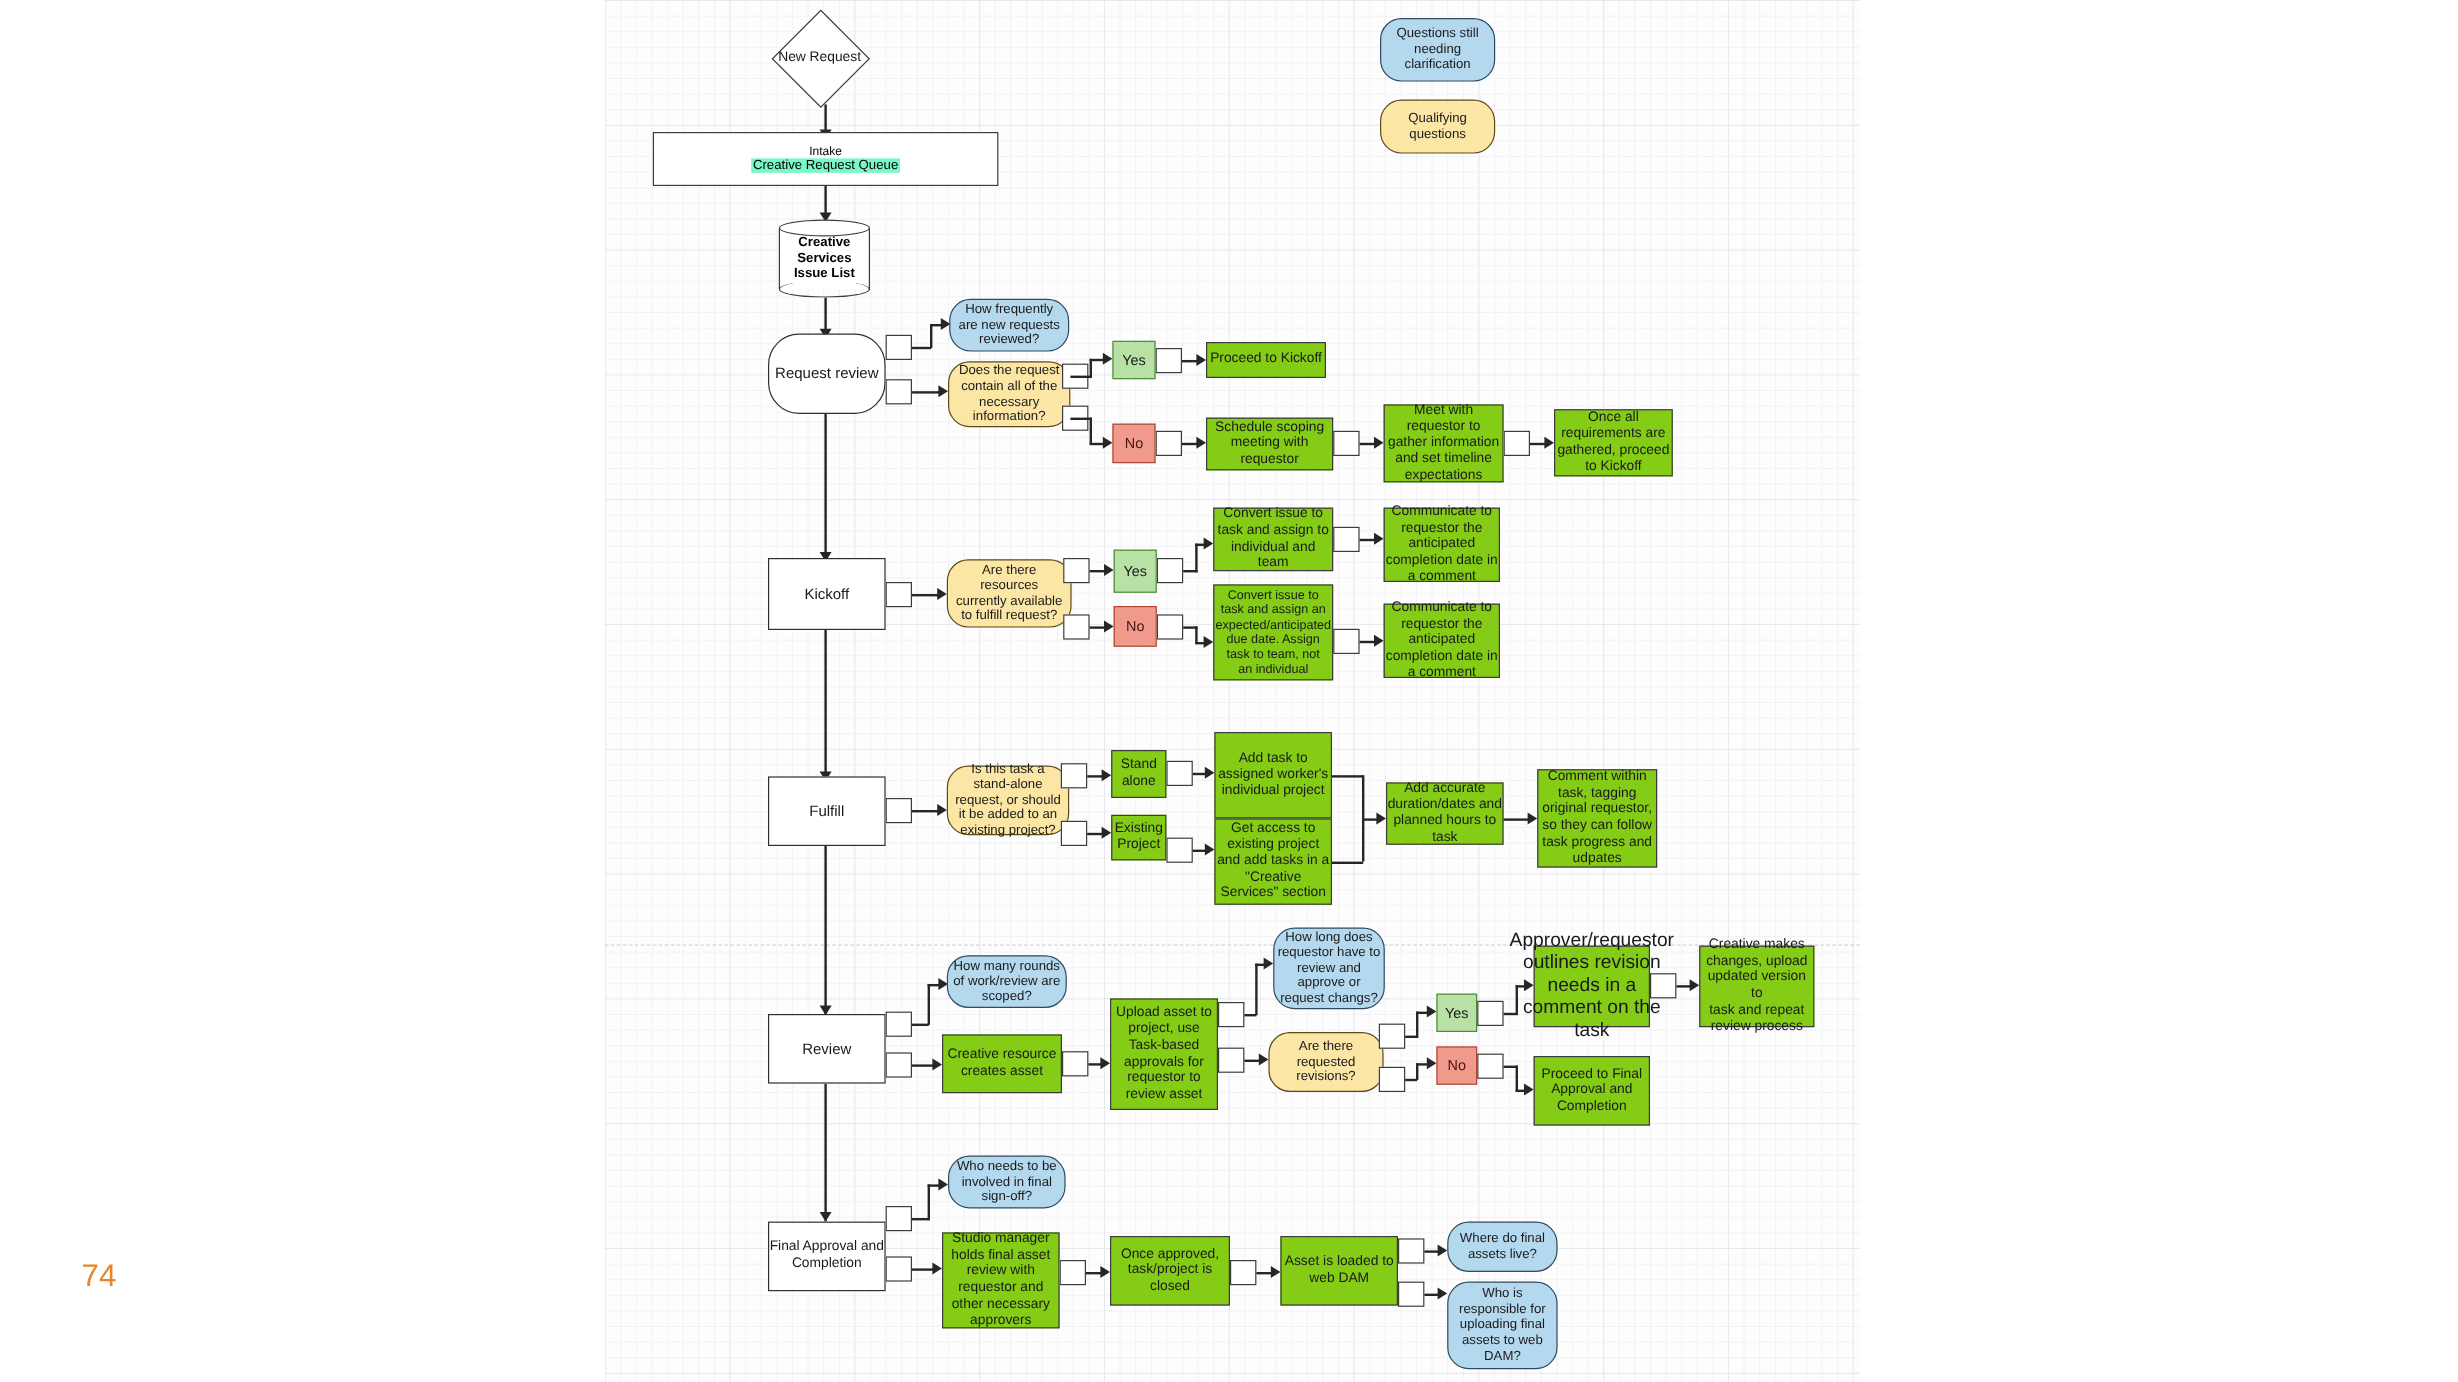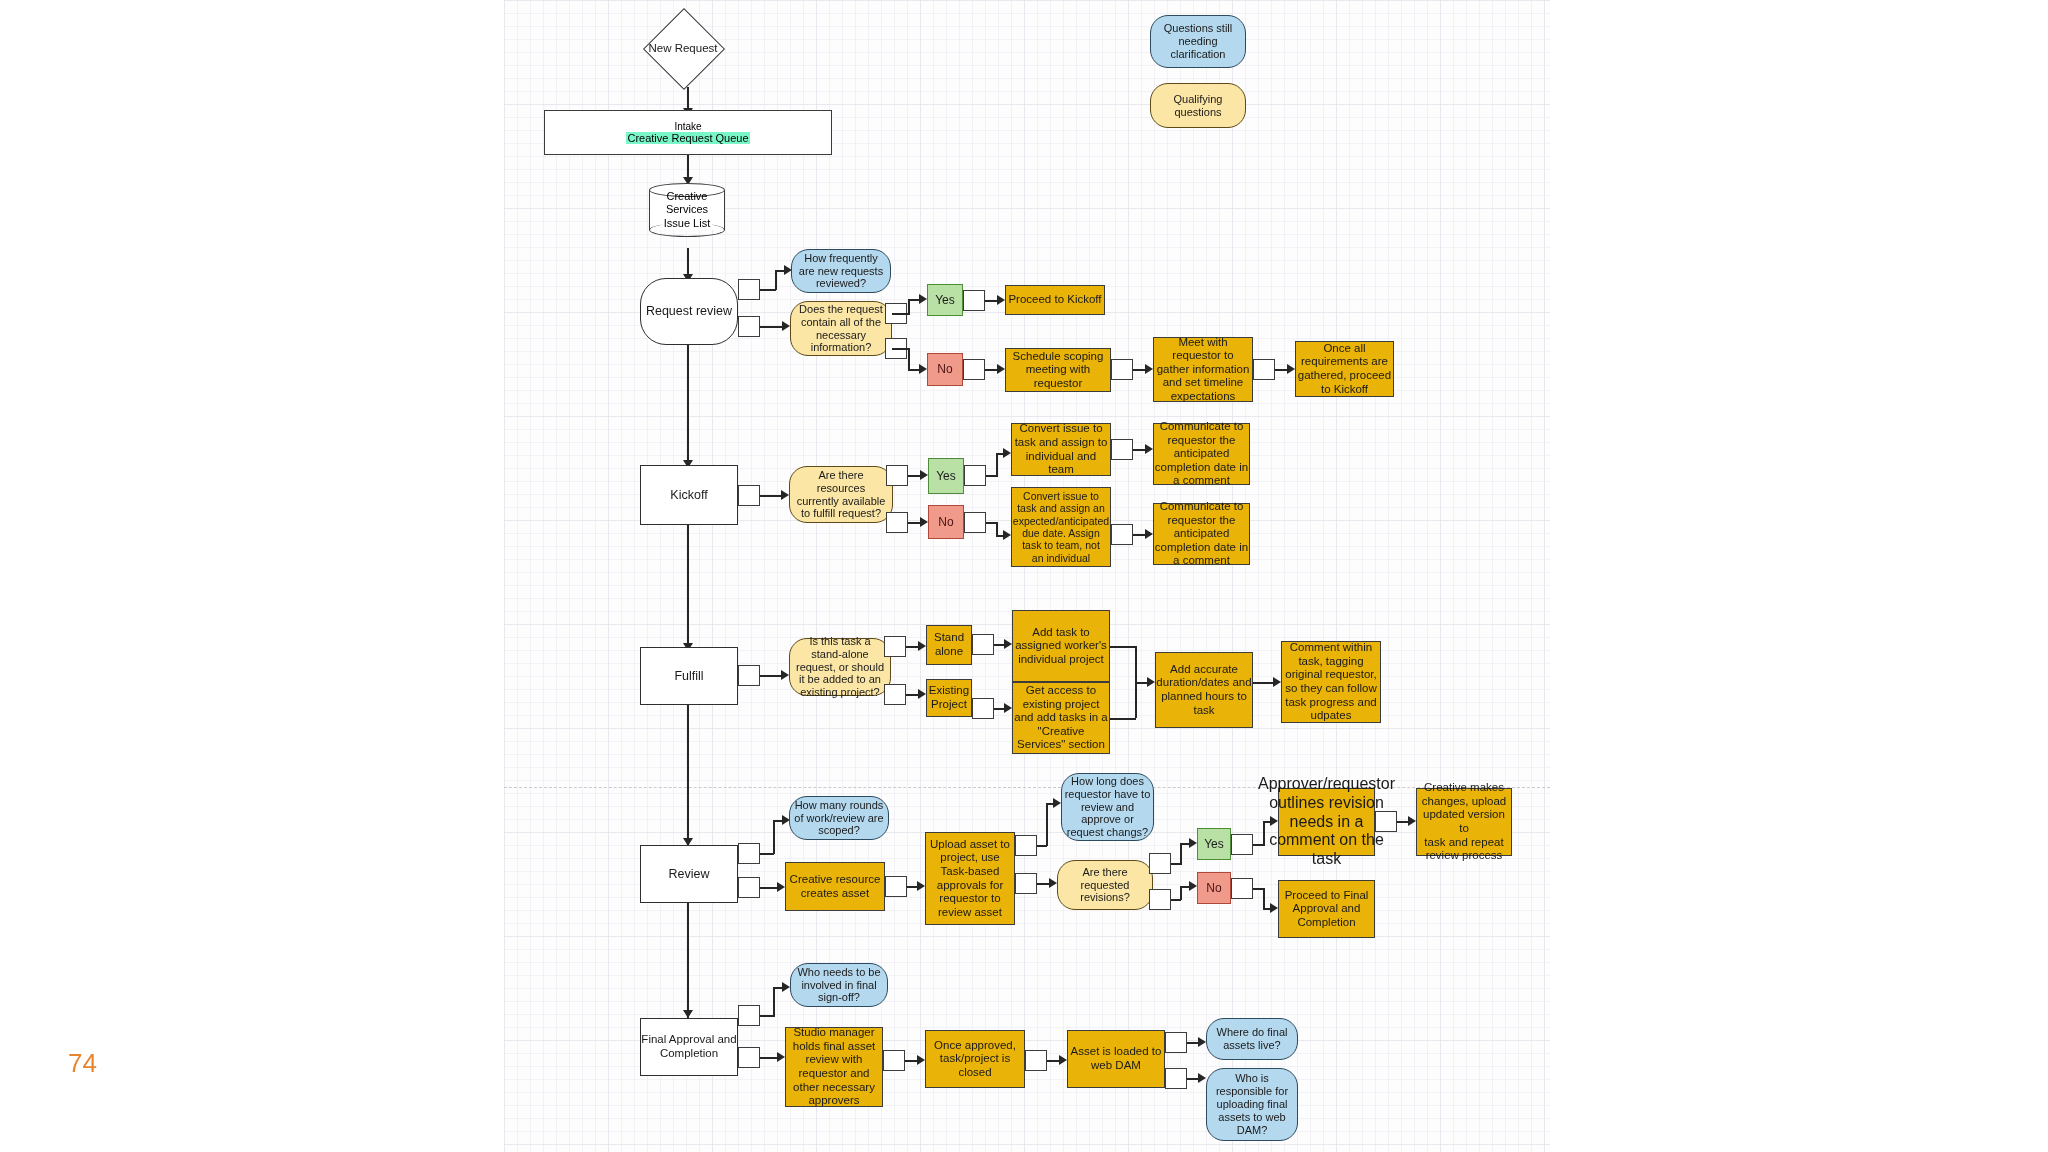--- a/index.html
+++ b/index.html
@@ -17,21 +17,21 @@
       linear-gradient(to right, rgba(238,238,244,.75) 1px, transparent 1px),
       linear-gradient(to bottom, rgba(238,238,244,.75) 1px, transparent 1px);
     background-size:104px 104px,104px 104px,13px 13px,13px 13px;
   }
   #canvas .pagebreak{position:absolute;left:0;width:100%;height:0;border-top:1px dashed #c9c9d2;}
 
   
   .node{position:absolute;box-sizing:border-box;display:flex;align-items:center;
         justify-content:center;text-align:center;color:#1a1a1a;line-height:1.18;
         white-space:pre-line;}
-  .proc{background:#eab308;border:1.6px solid #3c3c3c;font-size:11.5px;}
+  .proc{background:#84cc16;border:1.6px solid #3c3c3c;font-size:11.5px;}
   .phase{background:#ffffff;border:1.8px solid #2f2f2f;font-size:12.5px;}
   .blue{background:#b4d8ee;border:1.6px solid #2d4a5e;border-radius:18px;font-size:11px;}
   .yellow{background:#fbe6a6;border:1.6px solid #5c4a18;border-radius:18px;font-size:11px;}
   .yes{background:#b9e0a5;border:1.8px solid #4e8c3a;font-size:12px;}
   .no{background:#f09a8c;border:1.8px solid #b0483a;font-size:12px;color:#4a1510;}
   .diamond{position:absolute;box-sizing:border-box;}
   .diamond .dia-shape{position:absolute;inset:0;border:1.6px solid #3c3c3c;background:#fff;
       transform:rotate(45deg);}
   .diamond .dia-label{position:absolute;inset:0;display:flex;align-items:center;
       justify-content:center;font-size:11.5px;color:#1a1a1a;}
@@ -86,21 +86,21 @@
   <div class="ln lnv" style="left:687px;top:87px;height:24px;"></div>
   <div class="arw arw-d" style="left:683px;top:108px;"></div>
 
   <div class="proc" style="position:absolute;left:544px;top:110px;width:288px;height:45px;border:1.8px solid #3c3c3c;background:#fff;display:flex;flex-direction:column;align-items:center;justify-content:center;box-sizing:border-box;">
     <div style="font-size:10px;">Intake</div>
     <div class="sub"><span class="hl">Creative Request Queue</span></div>
   </div>
   <div class="ln lnv" style="left:687px;top:155px;height:26px;"></div>
   <div class="arw arw-d" style="left:683px;top:177px;"></div>
 
-  <div class="cyl" style="left:649px;top:183px;width:76px;height:54px;">
+  <div class="cyl" style="left:649px;top:183px;width:76px;height:65px;font-weight:bold;">
     <div class="cyl-body"></div>
     <div class="cyl-top"></div>
     <div class="cyl-bot"></div>
     <div class="cyl-label">Creative
 Services
 Issue List</div>
   </div>
   <div class="ln lnv" style="left:687px;top:248px;height:30px;"></div>
   <div class="arw arw-d" style="left:683px;top:274px;"></div>
 
@@ -261,21 +261,21 @@
 existing project
 and add tasks in a
 "Creative
 Services" section</div>
 
   <div class="ln lnh" style="left:1110px;top:646px;width:26px;"></div>
   <div class="ln lnh" style="left:1110px;top:718px;width:26px;"></div>
   <div class="ln lnv" style="left:1135px;top:646px;height:72px;"></div>
   <div class="ln lnh" style="left:1135px;top:682px;width:14px;"></div>
   <div class="arw arw-r" style="left:1147px;top:677px;"></div>
-  <div class="node proc" style="left:1155px;top:652px;width:98px;height:76px;">Add accurate
+  <div class="node proc" style="left:1155px;top:652px;width:98px;height:52px;">Add accurate
 duration/dates and
 planned hours to
 task</div>
   <div class="ln lnh" style="left:1253px;top:682px;width:22px;"></div>
   <div class="arw arw-r" style="left:1273px;top:677px;"></div>
   <div class="node proc" style="left:1281px;top:641px;width:100px;height:82px;">Comment within
 task, tagging
 original requestor,
 so they can follow
 task progress and

